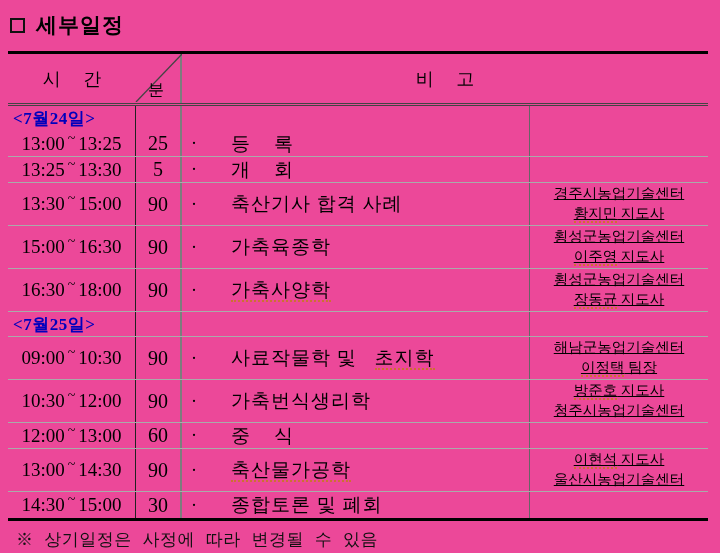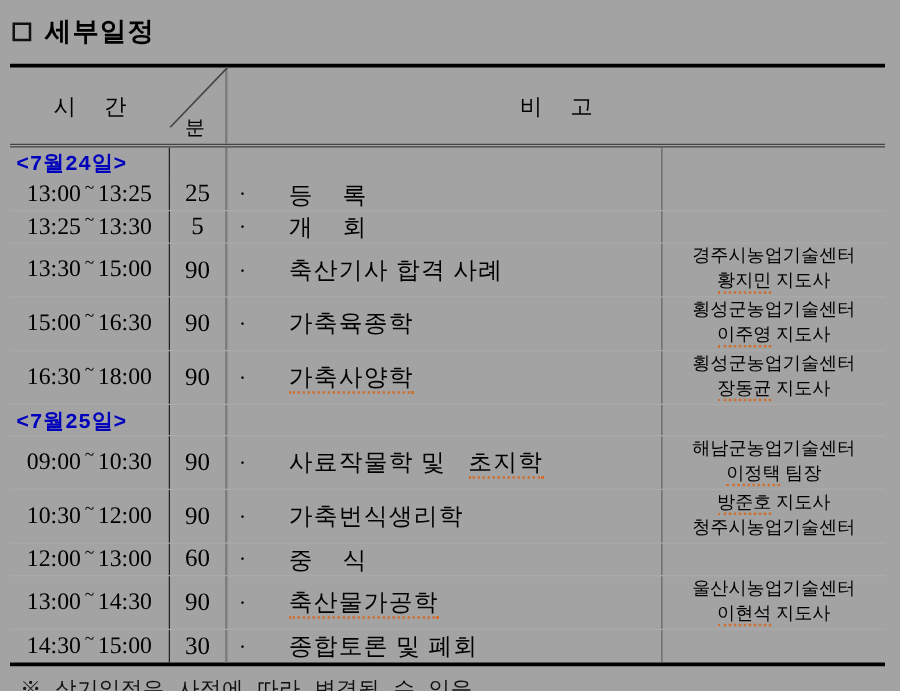--- a/index.html
+++ b/index.html
@@ -2,37 +2,37 @@
 <html style="--date-blue: #0000bd; --squiggle: #cd7032;"><head>
 <meta charset="utf-8">
 <style>
   * { margin:0; padding:0; box-sizing:border-box; }
   html,body { background:#fff; }
   body {
     width:720px; height:553px; overflow:hidden;
     font-family:"Liberation Serif","DejaVu Serif",serif;
     color:#000;
   }
-  .page { width:720px; height:553px; position:relative; background:#a3a3a3; }
+  .page { width:720px; height:553px; position:relative; background:#ec4899; }
 
   
   .title { display:flex; align-items:center; gap:11px; padding:9px 0 0 10px; height:40px; }
   .sq-bullet { width:15px; height:15px; border:2.5px solid #111; display:inline-block; margin-top:1px; }
   .title-text {
     font-family:"Liberation Sans","DejaVu Sans",sans-serif;
     font-weight:bold; font-size:21px; letter-spacing:1px; color:#000;
   }
 
   
   .tbl {
     margin:11px 0 0 8px; width:700px;
     border-top:3px solid #000; border-bottom:3px solid #000;
   }
   .thead {
-    position:relative; height:64px; display:flex;
+    position:relative; height:52px; display:flex;
     border-bottom:3px double #444;
     font-size:18px;
   }
   .h-timemin { position:relative; width:174px; border-right:2px solid #7d7d7d; }
   .diag { position:absolute; left:0; top:0; width:174px; height:48px; }
   .h-time {
     position:absolute; left:0; top:0; width:128px; height:100%;
     display:flex; align-items:center; justify-content:center;
     letter-spacing:9px; text-indent:9px;
   }
@@ -41,35 +41,35 @@
     width:348px; border-right:1px solid #666;
     display:flex; align-items:center; justify-content:center;
     letter-spacing:7px; text-indent:7px;
   }
   .h-note { flex:1; display:flex; align-items:center; justify-content:center; letter-spacing:9px; text-indent:9px; }
 
   
   .row { display:flex; border-bottom:1px solid #aaa; }
   .rows .row:last-child { border-bottom:none; }
   .rows .row-date:first-child { border-bottom:none; }
-  .row-date  { height:25px;font-family:Liberation Mono, monospace; }
+  .row-date  { height:25px; }
   .row-simple{ height:26px; }
   .row-noted { height:43px; }
   .cell { display:flex; align-items:center; }
   .c-time   { width:128px; border-right:1px solid #222; justify-content:center; font-size:19px; }
   .c-time.left { justify-content:flex-start; padding-left:5px; }
   .c-min    { width:46px;  border-right:2px solid #7d7d7d; justify-content:center; font-size:20px; }
   .c-content{ width:348px; border-right:1px solid #666; justify-content:flex-start; padding-left:9px; font-size:19px; }
   .c-note   { flex:1; flex-direction:column; justify-content:center; font-size:14.5px; line-height:1.35; }
 
   .date-label { font-weight:bold; font-size:17px; color:var(--date-blue,#0000bd); letter-spacing:0.5px; }
   .tilde { display:inline-block; transform:translateY(-5px); font-size:14px; margin:0 3px; }
   .bullet { margin-right:10px; font-size:18px; }
   .content-text, .content-text span { white-space:pre; letter-spacing:1px;margin-left:12px; }
-  .note-line { white-space:pre; text-align:center; }
+  .note-line { white-space:pre; text-align:center;text-decoration:underline; }
   .sqg { border-bottom:2px dotted var(--squiggle,#cd7032); padding-bottom:0px; }
 
   
   .footer { margin:7px 0 0 16px; font-size:17px; word-spacing:6px; letter-spacing:0.5px; color:#111; }
 </style>
 </head>
 <body>
 
 <div class="page">
 
@@ -248,22 +248,22 @@
             <span class="">14:30</span>
           </div>
           <div class="cell c-min">
             <span class="">90</span>
           </div>
           <div class="cell c-content">
             <span class="bullet">·</span>
             <span class="content-text"><span class="sqg">축산물가공학</span></span>
           </div>
           <div class="cell c-note">
+            <div class="note-line"><span class="sqg">이현석</span><span class=""> 지도사</span></div>
             <div class="note-line"><span class="">울산시농업기술센터</span></div>
-            <div class="note-line"><span class="sqg">이현석</span><span class=""> 지도사</span></div>
           </div>
         </div>
         <div class="row row-simple">
           <div class="cell c-time">
             <span class="">14:30</span>
             <span class="tilde">~</span>
             <span class="">15:00</span>
           </div>
           <div class="cell c-min">
             <span class="">30</span>

